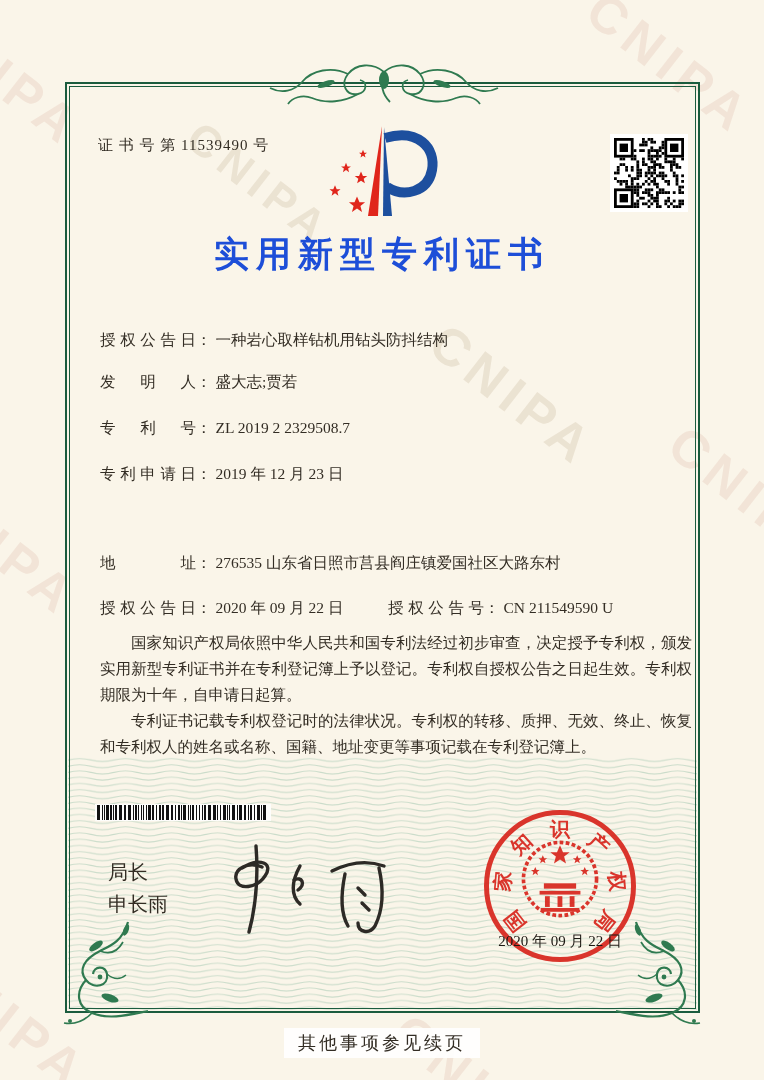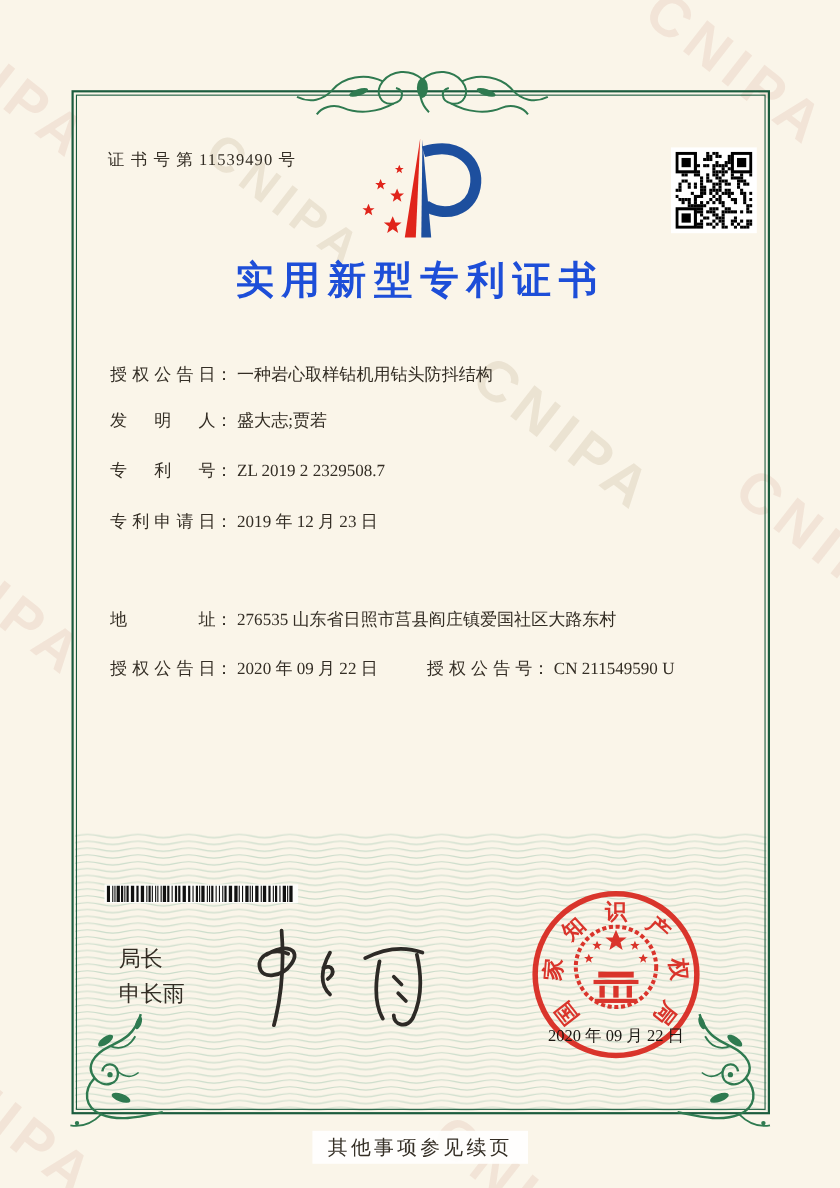--- a/index.html
+++ b/index.html
@@ -388,20 +388,24 @@
     <span class="flabel">专利申请日</span><span>：</span><span class="fvalue">2019 年 12 月 23 日</span>
   </div>
   <div class="frow" style="top:553px;">
     <span class="flabel">地址</span><span>：</span><span class="fvalue">276535 山东省日照市莒县阎庄镇爱国社区大路东村</span>
   </div>
   <div class="frow" style="top:598px;">
     <span class="flabel">授权公告日</span><span>：</span><span class="fvalue">2020 年 09 月 22 日</span>
     <span class="grant-right"><span class="flabel">授权公告号</span><span>：</span><span class="fvalue">CN 211549590 U</span></span>
   </div>
 
+  <div class="paras">
+    <p>国家知识产权局依照中华人民共和国专利法经过初步审查，决定授予专利权，颁发实用新型专利证书并在专利登记簿上予以登记。专利权自授权公告之日起生效。专利权期限为十年，自申请日起算。</p>
+    <p>专利证书记载专利权登记时的法律状况。专利权的转移、质押、无效、终止、恢复和专利权人的姓名或名称、国籍、地址变更等事项记载在专利登记簿上。</p>
+  </div>
 
   <svg class="barcode" id="barcode-svg" width="172" height="15">
       <rect x="0" y="0" width="3" height="15" fill="#111"></rect>
       <rect x="5" y="0" width="1" height="15" fill="#111"></rect>
       <rect x="7" y="0" width="1" height="15" fill="#111"></rect>
       <rect x="9" y="0" width="3" height="15" fill="#111"></rect>
       <rect x="13" y="0" width="2" height="15" fill="#111"></rect>
       <rect x="16" y="0" width="1" height="15" fill="#111"></rect>
       <rect x="18" y="0" width="2" height="15" fill="#111"></rect>
       <rect x="22" y="0" width="3" height="15" fill="#111"></rect>

